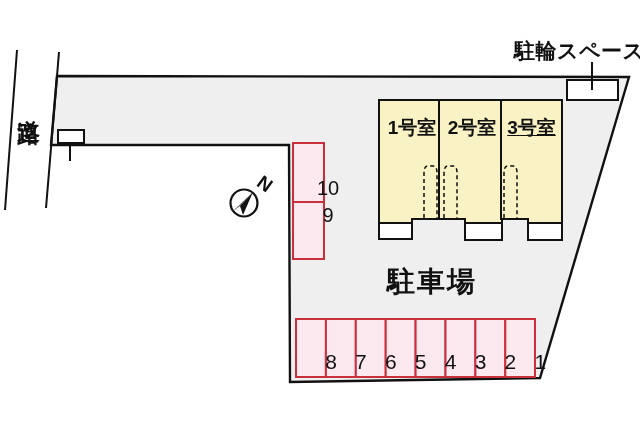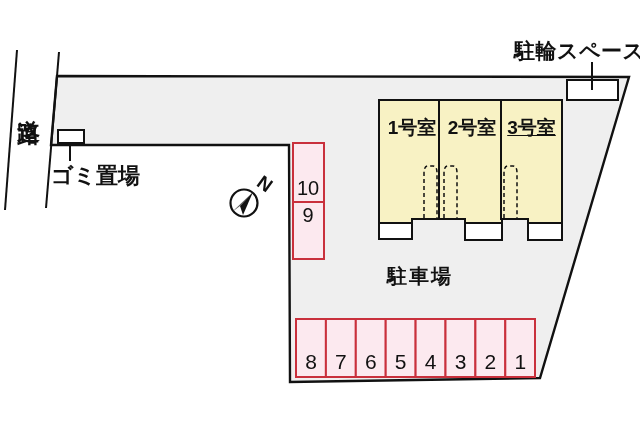--- a/index.html
+++ b/index.html
@@ -10,25 +10,25 @@
   #drawing{position:absolute;left:0;top:0;}
   .site{fill:var(--site-fill,#efefef);stroke:var(--line-color,#111);stroke-width:2.4;}
   .blk{stroke:var(--line-color,#111);fill:none;}
   .building{fill:var(--building-fill,#f8f2c4);stroke:var(--line-color,#111);stroke-width:2;}
   .porch{fill:#ffffff;stroke:var(--line-color,#111);stroke-width:2;}
   .whitebox{fill:#ffffff;stroke:var(--line-color,#111);stroke-width:2;}
   .space{fill:var(--space-fill,#fce9ef);stroke:var(--space-border,#c9303c);stroke-width:2;}
   .dash{fill:none;stroke:var(--line-color,#111);stroke-width:1.5;stroke-dasharray:4 3;}
   .lbl{position:absolute;white-space:nowrap;}
   .jp{font-weight:700;}
-  .num{font-weight:400;text-align:center;}
+  .num{font-weight:400;text-align:center;margin-left:20px;}
   #road-label{left:14px;top:101px;font-size:23px;writing-mode:vertical-rl;letter-spacing:3px;}
   #garbage-label{left:51px;top:161px;font-size:22px;}
   #bicycle-label{left:502px;top:37px;font-size:21px;letter-spacing:0.5px;margin-left:12px;}
-  #parkinglot-label{left:387px;top:263px;font-size:20px;letter-spacing:2px;}
+  #parkinglot-label{left:387px;top:263px;font-size:28px;letter-spacing:2px;}
   .room-label{position:absolute;top:116px;height:24px;line-height:24px;font-size:19px;font-weight:700;text-align:center;}
   .bottom-num{position:absolute;top:349px;width:30px;height:26px;line-height:26px;font-size:21px;}
   .side-num{position:absolute;left:292px;width:32px;height:24px;line-height:24px;font-size:20px;}
   .n-label{font-size:19px;font-weight:700;}
 </style>
 </head>
 <body>
 
 <div id="canvas">
 
@@ -72,21 +72,20 @@
 
     <g>
       <circle class="blk" stroke-width="2.2" cx="244" cy="203" r="13.5"></circle>
       <polygon fill="#5a5a5a" points="253,192 232,212 240,206"></polygon>
       <polygon fill="#111111" points="253,192 240,206 243,215"></polygon>
       <text class="n-label" transform="translate(261,189) rotate(36)" text-anchor="middle" fill="#111">N</text>
     </g>
   </svg>
 
   <div class="lbl jp" id="road-label">道路</div>
-  <div class="lbl jp" id="garbage-label">ゴミ置場</div>
   <div class="lbl jp" id="bicycle-label">駐輪スペース</div>
   <div class="lbl jp" id="parkinglot-label">駐車場</div>
 
   <div class="room-label" style="left:380px;width:64px;">1号室</div>
   <div class="room-label" style="left:440px;width:64px;">2号室</div>
   <div class="room-label" style="left:502px;width:59px;text-decoration:underline;">3号室</div>
 
   <div class="side-num num" style="top:176px;">10</div>
   <div class="side-num num" style="top:203px;">9</div>
 

